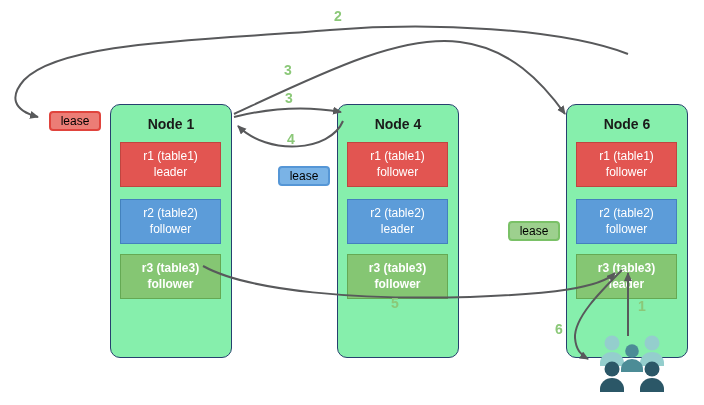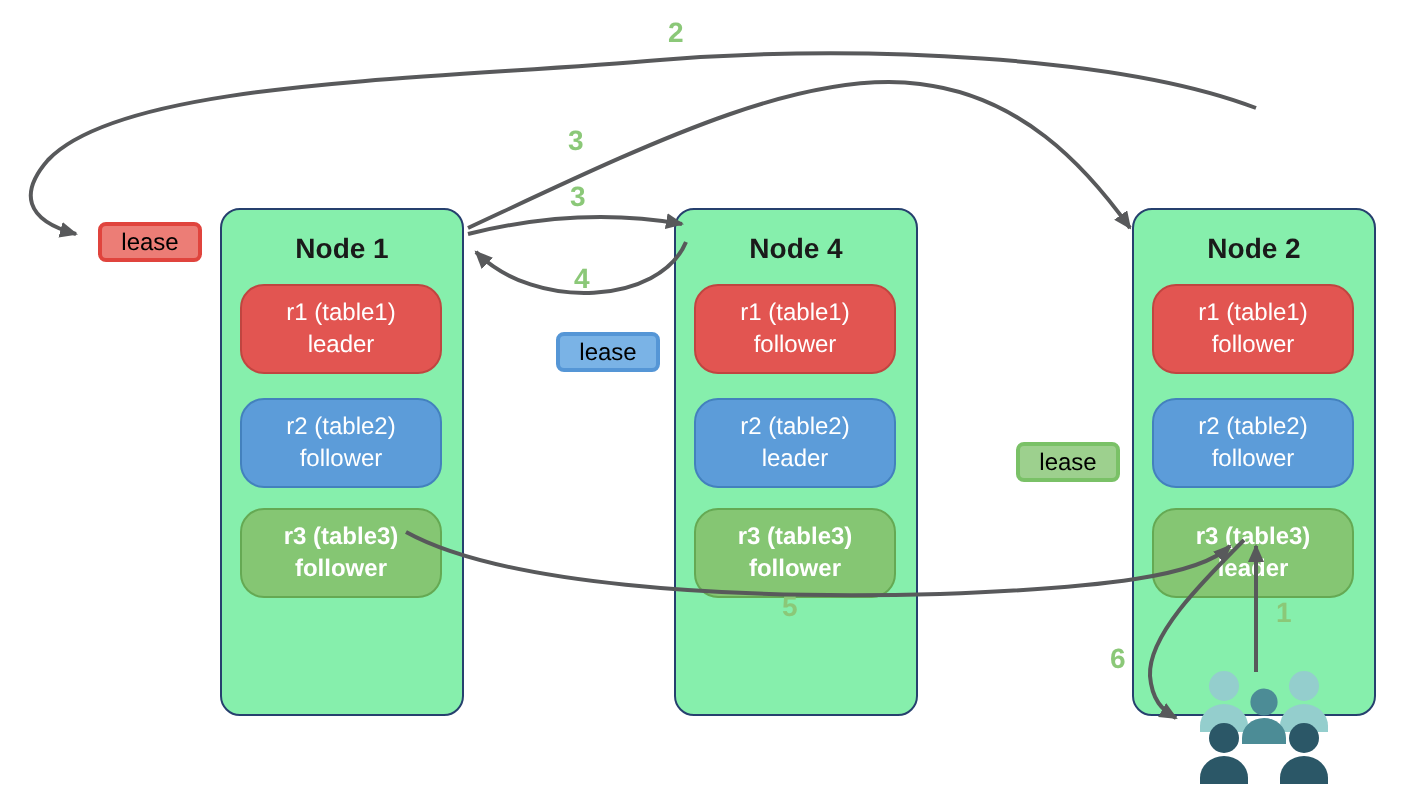--- a/index.html
+++ b/index.html
@@ -10,21 +10,21 @@
   .arrows { position:absolute; left:0; top:0; width:704px; height:405px; pointer-events:none; z-index:4; }
 
   
   .node { position:absolute; top:60px; width:122px; height:254px; background:#86efac;
           border:1.5px solid #26406e; border-radius:10px; box-sizing:border-box; z-index:2;margin-top:44px; }
   .node-title { text-align:center; margin-top:11px; font-size:14px; font-weight:bold; color:#1a1a1a; }
   .node-1 { left:110px; }
   .node-2 { left:337px; }
   .node-3 { left:566px; }
 
-  .replica { position:absolute; left:9px; width:101px; height:45px; border-radius:12px;
+  .replica { position:absolute; left:9px; width:101px; height:45px; border-radius:0;
              color:#ffffff; font-size:12px; text-align:center; display:flex; flex-direction:column;
              justify-content:center; line-height:1.3; box-sizing:border-box; border:1.5px solid; z-index:3; }
   .replica.r1 { top:37px; }
   .replica.r2 { top:94px; }
   .replica.r3 { top:149px;font-weight:bold; }
   .replica.red   { background:#e25551; border-color:#c04540; }
   .replica.blue  { background:#5c9cd9; border-color:#4381bd; }
   .replica.green { background:#85c673; border-color:#65a953; }
 
   
@@ -78,21 +78,21 @@
       <span>r2 (table2)</span>
       <span>leader</span>
     </div>
     <div class="replica r3 green">
       <span>r3 (table3)</span>
       <span>follower</span>
     </div>
   </div>
 
   <div class="node node-3">
-    <div class="node-title">Node 2</div>
+    <div class="node-title">Node 6</div>
     <div class="replica r1 red">
       <span>r1 (table1)</span>
       <span>follower</span>
     </div>
     <div class="replica r2 blue">
       <span>r2 (table2)</span>
       <span>follower</span>
     </div>
     <div class="replica r3 green">
       <span>r3 (table3)</span>

